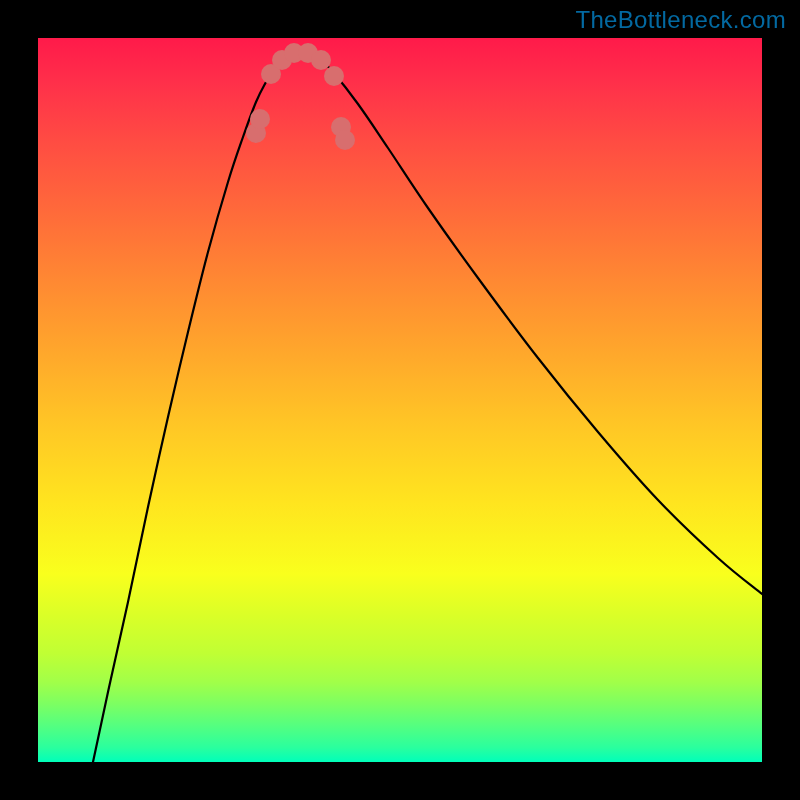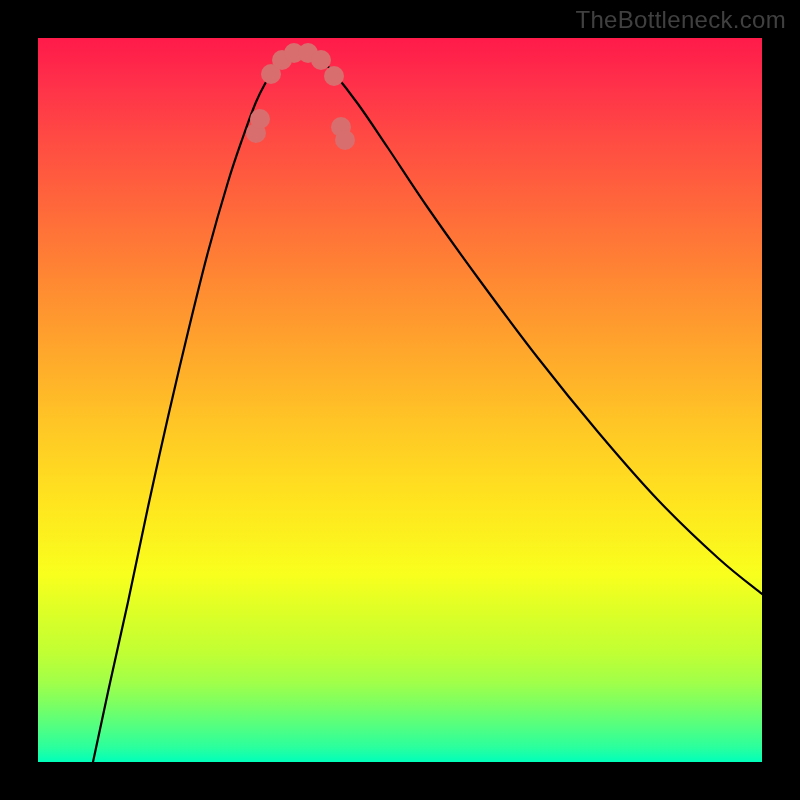--- a/index.html
+++ b/index.html
@@ -52,21 +52,21 @@
       #7cff62 92%,
       #54ff80 95%,
       #2aff9e 98%,
       #00ffba 100%
     );
   }
   .watermark {
     position: absolute;
     top: 6px;
     right: 14px;
-    color: #404040;
+    color: #0369a1;
     font-size: 24px;
     font-weight: 400;
     letter-spacing: 0.3px;
     user-select: none;
   }
   svg.curves {
     position: absolute;
     inset: 0;
   }
   .marker {

